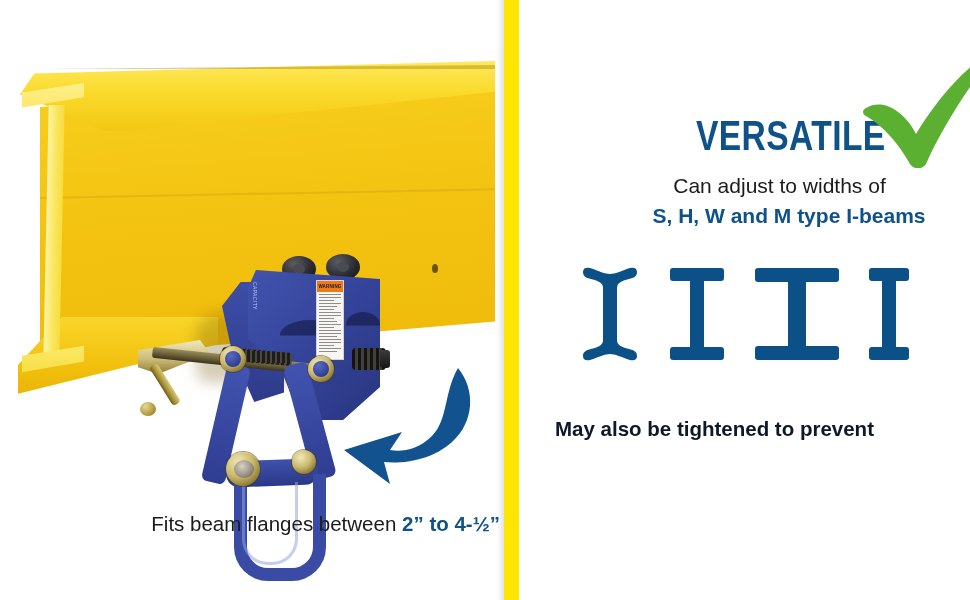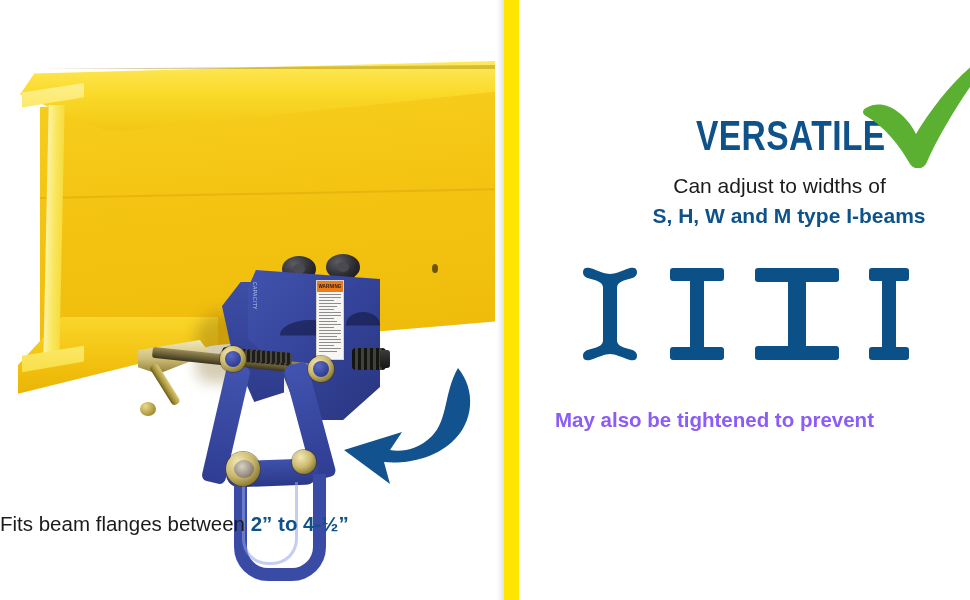--- a/index.html
+++ b/index.html
@@ -388,21 +388,21 @@
     width: 140px;
     height: 130px;
   }
 
   
   .caption {
     position: absolute;
     left: 0;
     top: 512px;
     width: 500px;
-    text-align: left;
+    text-align: right;
     font-size: 20.5px;
     color: #1b1b1b;
     white-space: nowrap;
   }
   .caption .hl {
     color: #0f5289;
     font-weight: bold;
   }
 
   
@@ -468,26 +468,26 @@
     height: 108px;
     display: flex;
     align-items: center;
     justify-content: center;
     gap: 26px;
   }
 
   .foot1 {
     position: absolute;
     left: 0;
-    top: 408px;
+    top: 417px;
     width: 391px;
     text-align: center;
     font-size: 20.5px;
     font-weight: bold;
-    color: #8b5cf6;
+    color: #0f172a;
     white-space: nowrap;
   }
   .foot2 {
     position: absolute;
     left: 0;
     top: 434px;
     width: 451px;
     text-align: center;
     font-size: 20.5px;
     color: #1b1b1b;

